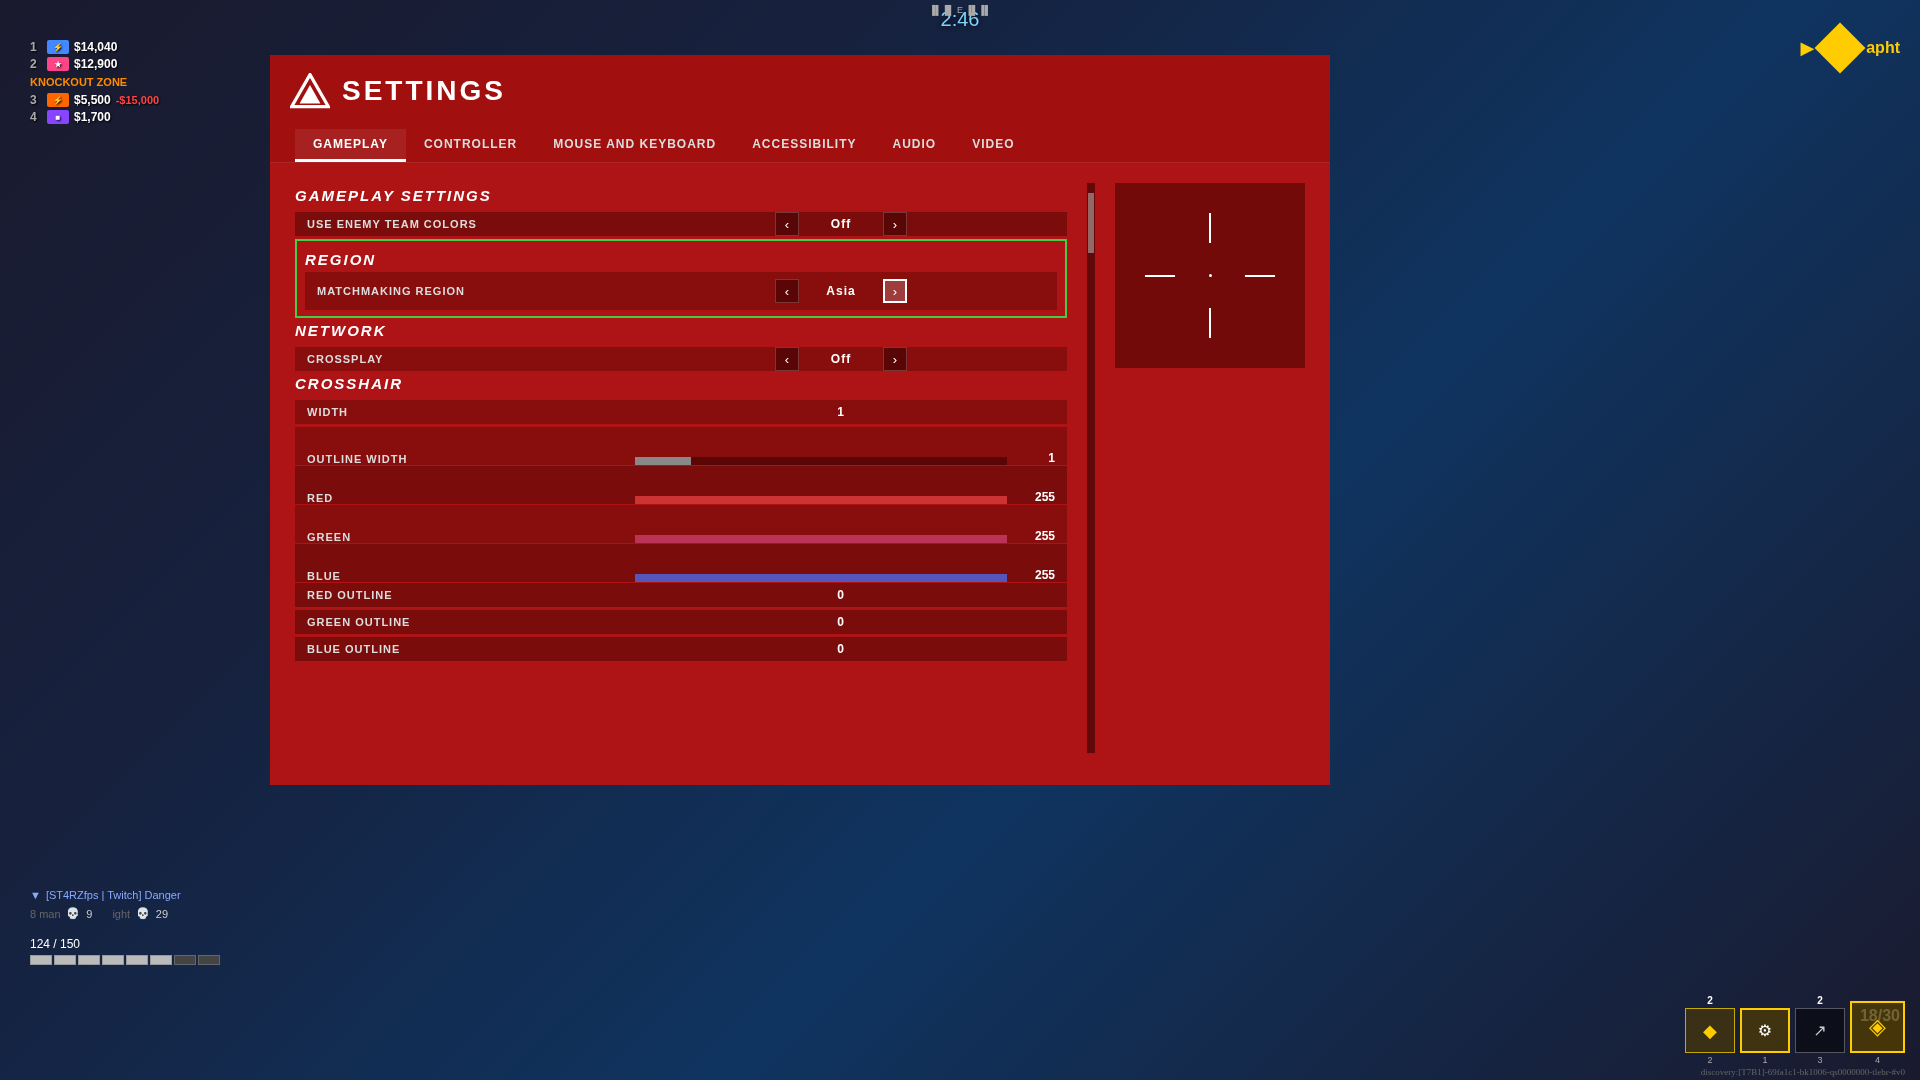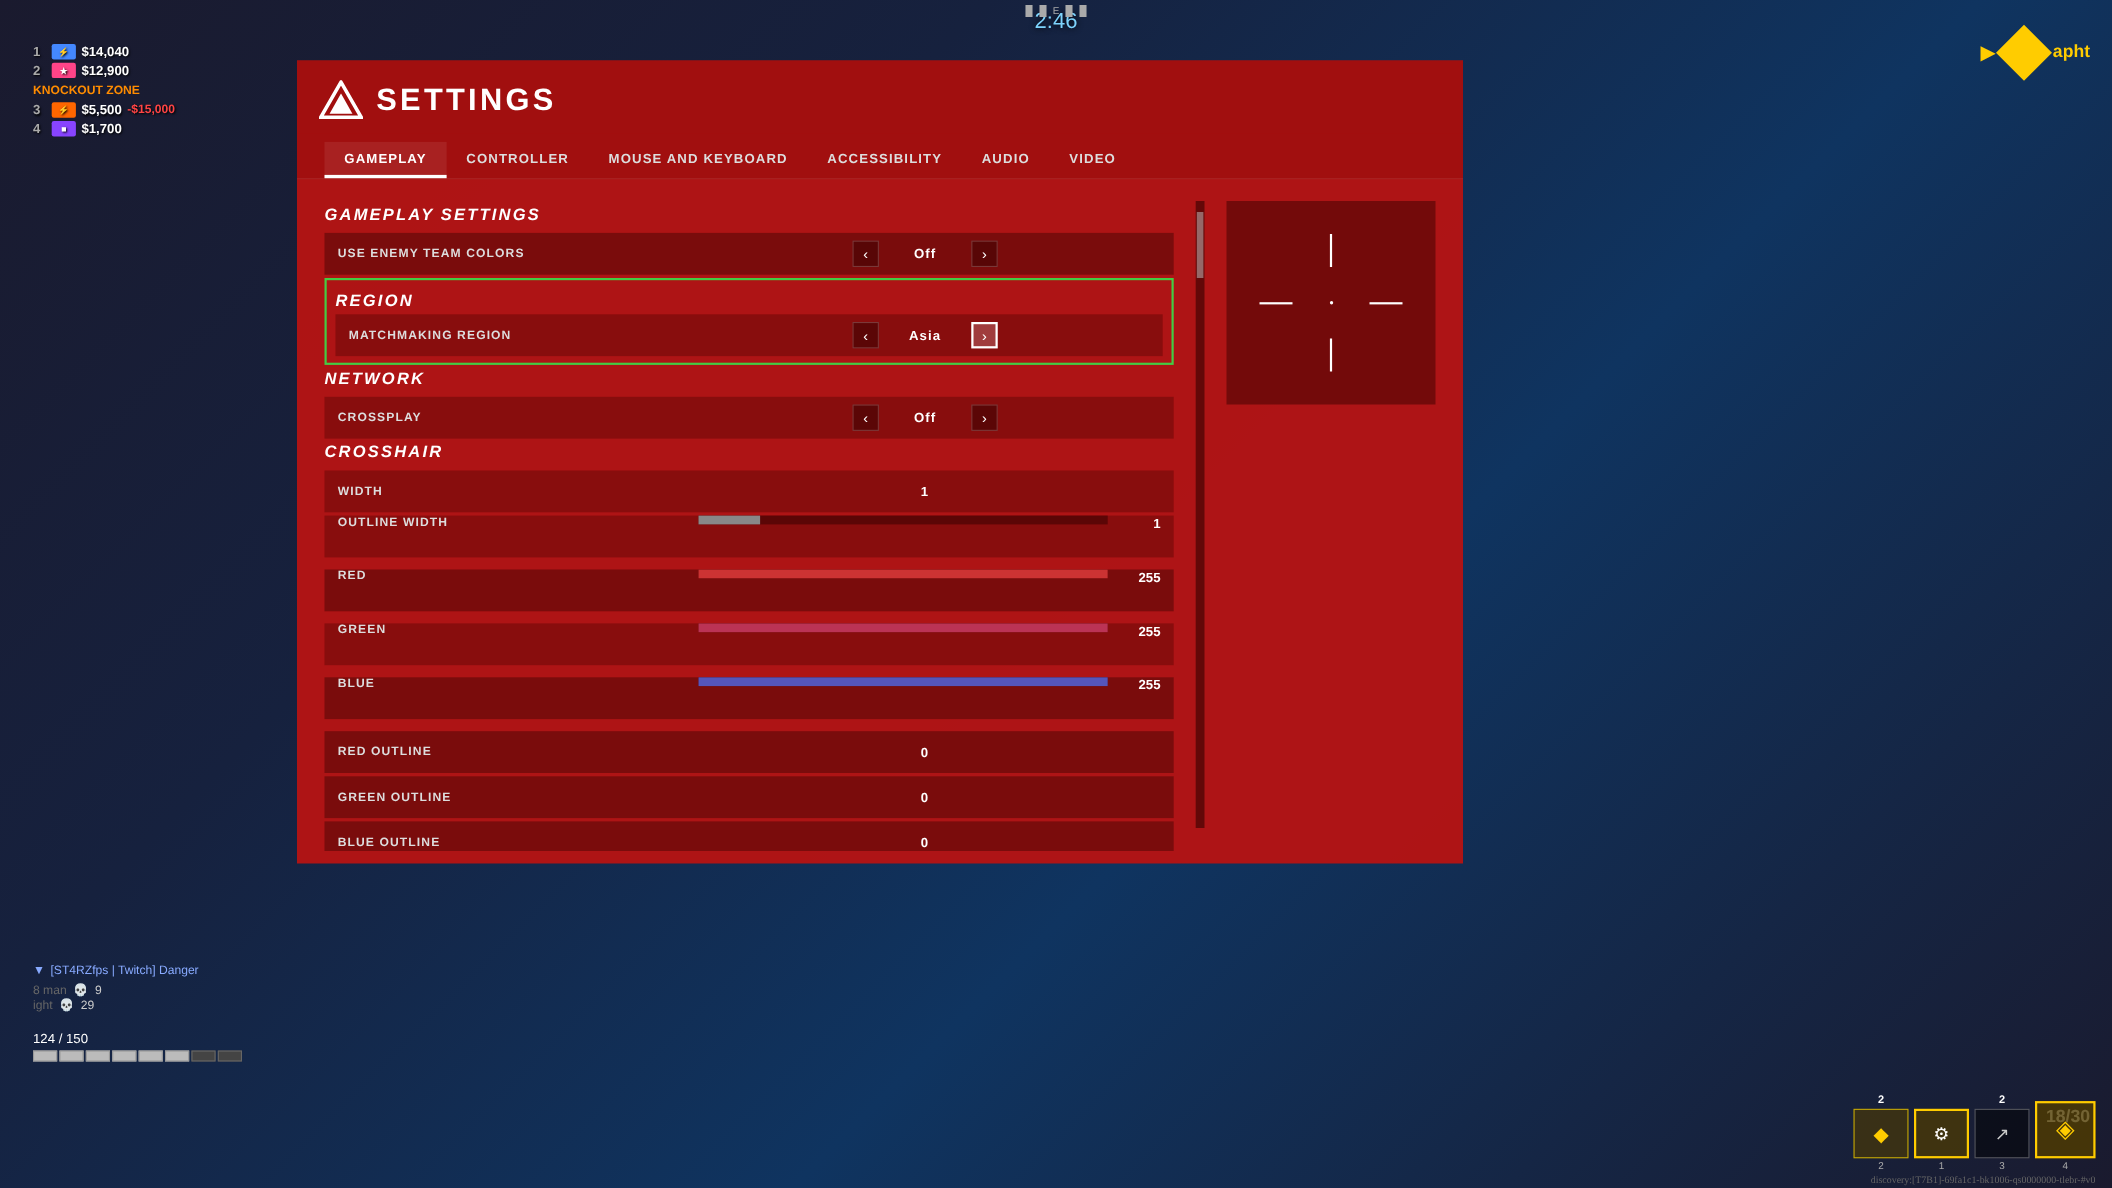--- a/index.html
+++ b/index.html
@@ -145,21 +145,21 @@
       margin-bottom: 8px;
       margin-top: 4px;
       font-style: italic;
     }
 
     .setting-row {
       display: flex;
       align-items: center;
       background: rgba(120, 10, 10, 0.7);
       margin-bottom: 3px;
-      height: 38px;
+      height: 24px;
       padding: 0 12px;
     }
 
     .setting-row:nth-child(even) {
       background: rgba(100, 8, 8, 0.7);
     }
 
     .setting-label {
       color: #ddd;
       font-size: 11px;
@@ -220,23 +220,23 @@
       display: flex;
       align-items: center;
       background: rgba(120, 10, 10, 0.7);
       height: 38px;
       padding: 0 12px;
     }
 
     
     .slider-row {
       display: flex;
-      align-items: flex-start;
+      align-items: flex-end;
       background: rgba(120, 10, 10, 0.7);
-      margin-bottom: 11px;
+      margin-bottom: 1px;
       height: 38px;
       padding: 0 12px;
     }
 
     .slider-track {
       flex: 1;
       height: 8px;
       background: rgba(80, 5, 5, 0.8);
       border-radius: 0;
       position: relative;
@@ -404,21 +404,21 @@
       </div>
     <span class="score-amount">$1,700</span>
   </div>
 </div>
 
 <div style="position:absolute;bottom:160px;left:30px;z-index:1;">
   <div style="display:flex;align-items:center;gap:5px;color:#88aaff;font-size:11px;">
     <span style="color:#88aaff;">▼</span>
     <span>[ST4RZfps | Twitch] Danger</span>
   </div>
-  <div style="display:flex;flex-direction:column;gap:0;margin-top:6px;">
+  <div style="display:flex;gap:20px;margin-top:6px;">
     <div style="display:flex;align-items:center;gap:6px;font-size:11px;color:#ccc;">
       <span style="color:#666;">8 man</span>
       <span style="color:#ff6666;">💀</span>
       <span>9</span>
     </div>
     <div style="display:flex;align-items:center;gap:6px;font-size:11px;color:#ccc;">
       <span style="color:#666;">ight</span>
       <span style="color:#ff6666;">💀</span>
       <span>29</span>
     </div>

